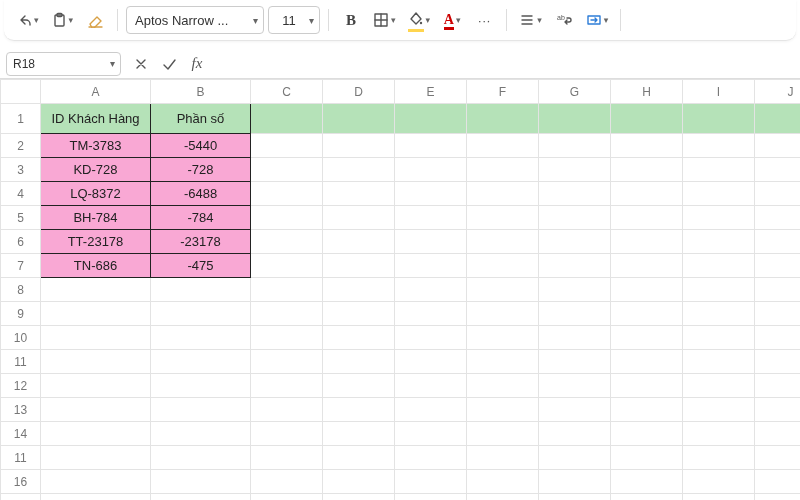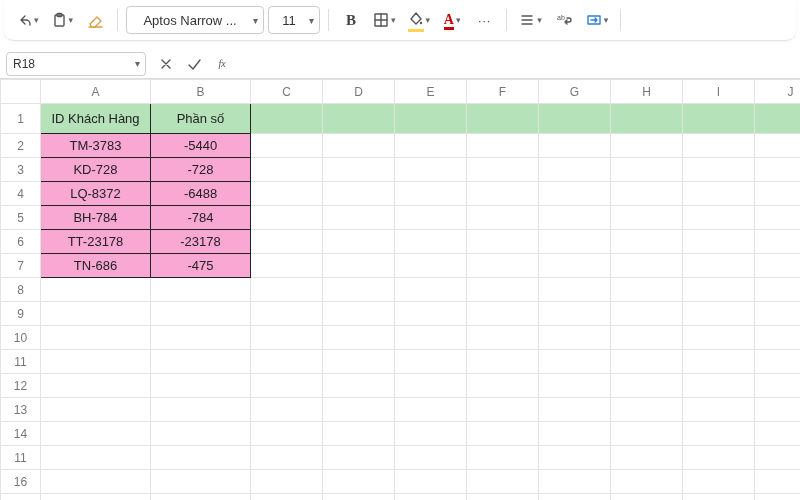--- a/index.html
+++ b/index.html
@@ -53,21 +53,21 @@
       border-radius: 4px;
       height: 28px;
       padding: 2px 18px 2px 8px;
       font-size: 13px;
       background: #fff;
       position: relative;
       display: inline-flex;
       align-items: center;
       cursor: pointer;
     }
-    .font-name { width: 110px; overflow: hidden; white-space: nowrap; text-overflow: ellipsis; text-align: center; }
+    .font-name { width: 110px; overflow: hidden; white-space: nowrap; text-overflow: ellipsis; }
     .font-size { width: 30px; text-align: center; }
     .font-select .chev-abs {
       position: absolute; right: 5px; font-size: 10px; color: #666;
     }
     .toolbar-text-btn {
       border: none;
       background: #fff;
       padding: 4px 10px;
       font-size: 14px;
       color: #444;
@@ -77,39 +77,39 @@
     
     .formula-row {
       display: flex;
       align-items: center;
       border-bottom: 1px solid #ddd;
       height: 30px;
       background: #fff;
       margin-top: 8px;
     }
     .name-box {
-      width: 140px;
+      width: 115px;
       border: 1px solid #ccc;
       border-radius: 4px;
       margin: 0 6px;
       height: 24px;
       padding: 2px 18px 2px 6px;
       font-size: 12px;
       display: flex;
       align-items: center;
       position: relative;
       cursor: text;
     }
     .name-box .chev-abs { position: absolute; right: 5px; font-size: 10px; color: #666; }
     .fb-btn {
       width: 28px; height: 28px;
       display: inline-flex; align-items: center; justify-content: center;
       color: #999; cursor: pointer;
     }
-    .fx { font-style: italic; font-family: "Times New Roman", serif; color: #555; font-size: 10px; }
+    .fx { font-style: italic; font-family: "Times New Roman", serif; color: #555; font-size: 15px; }
     .formula-input {
       flex: 1;
       height: 28px;
       border: none;
       outline: none;
       padding: 0 6px;
       font-size: 13px;
     }
 
     

